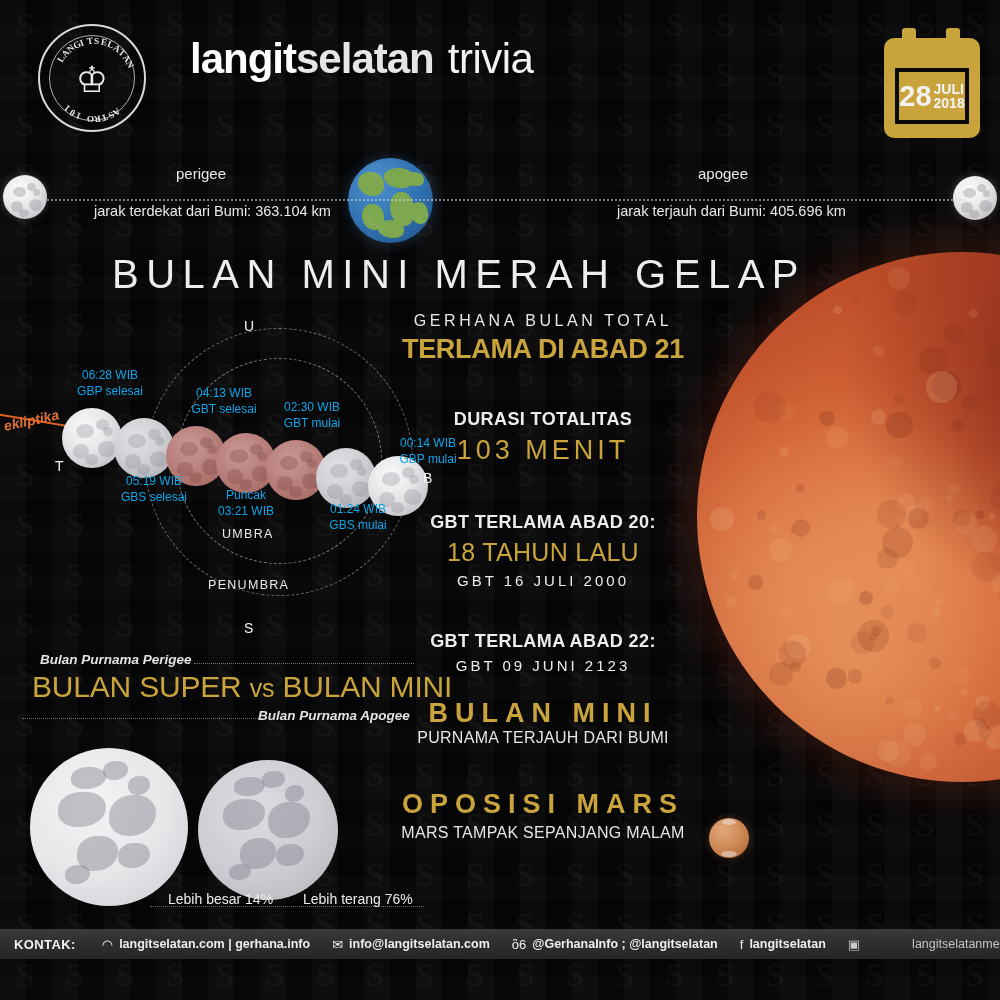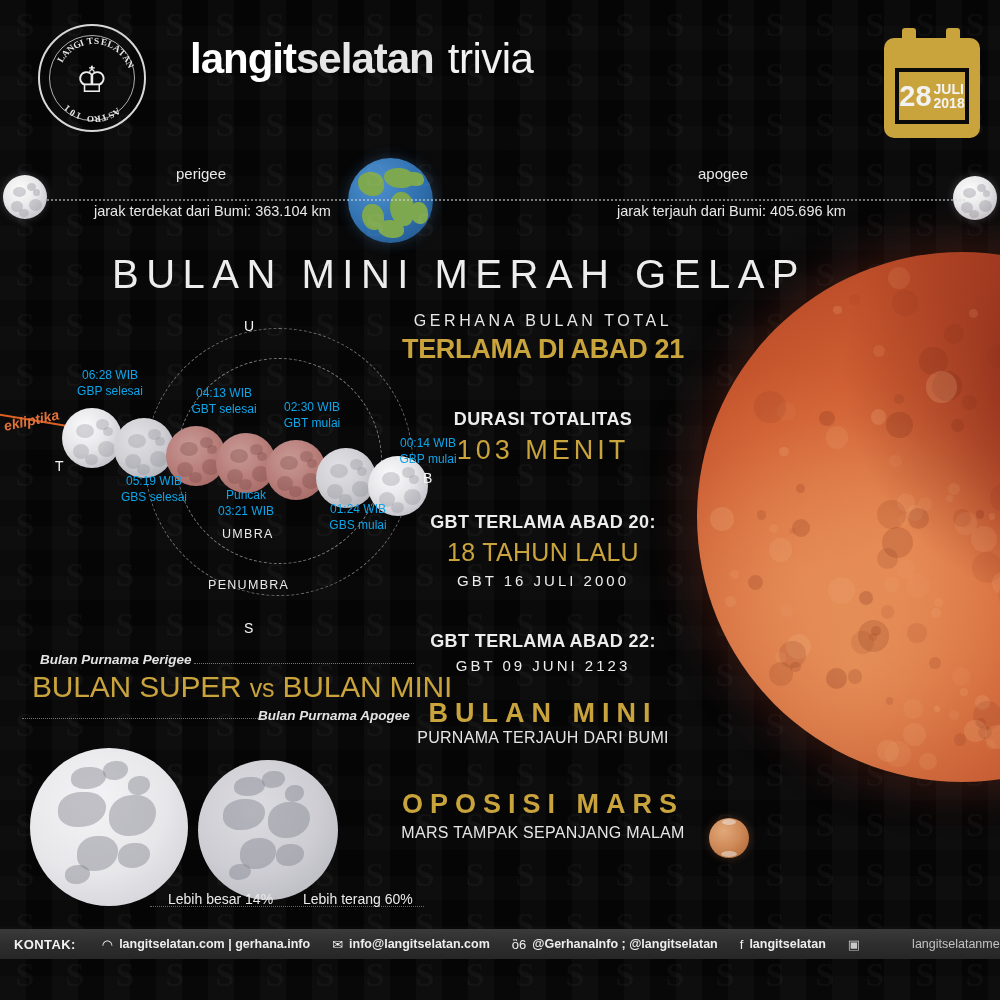--- a/index.html
+++ b/index.html
@@ -1001,21 +1001,21 @@
     <div class="mare" style="left: 25.2px; top: 39.2px; width: 42px; height: 30.8px;"></div>
     <div class="mare" style="left: 70px; top: 42px; width: 42px; height: 36.4px;"></div>
     <div class="mare" style="left: 42px; top: 78.4px; width: 36.4px; height: 30.8px;"></div>
     <div class="mare" style="left: 78.4px; top: 84px; width: 28px; height: 22.4px;"></div>
     <div class="mare" style="left: 30.8px; top: 103.6px; width: 22.4px; height: 16.8px;"></div>
     <div class="mare" style="left: 86.8px; top: 25.2px; width: 19.6px; height: 16.8px;"></div>
   </div>
 
 <div class="cmp-rule" style="left:150px; top:906px; width:274px;"></div>
 <div class="cmp-label" style="left:168px; top:891px;">Lebih besar 14%</div>
-<div class="cmp-label" style="left:303px; top:891px;">Lebih terang 60%</div>
+<div class="cmp-label" style="left:303px; top:891px;">Lebih terang 76%</div>
 
 <div id="footer">
   <div id="footer-kontak">KONTAK:</div>
   <div id="footer-items" style="display:flex; align-items:center;">
       <div class="footer-item">
         <span class="fi-icon">◠</span>
         <span class="fi-text">langitselatan.com | gerhana.info</span>
       </div>
       <div class="footer-item">
         <span class="fi-icon">✉</span>

